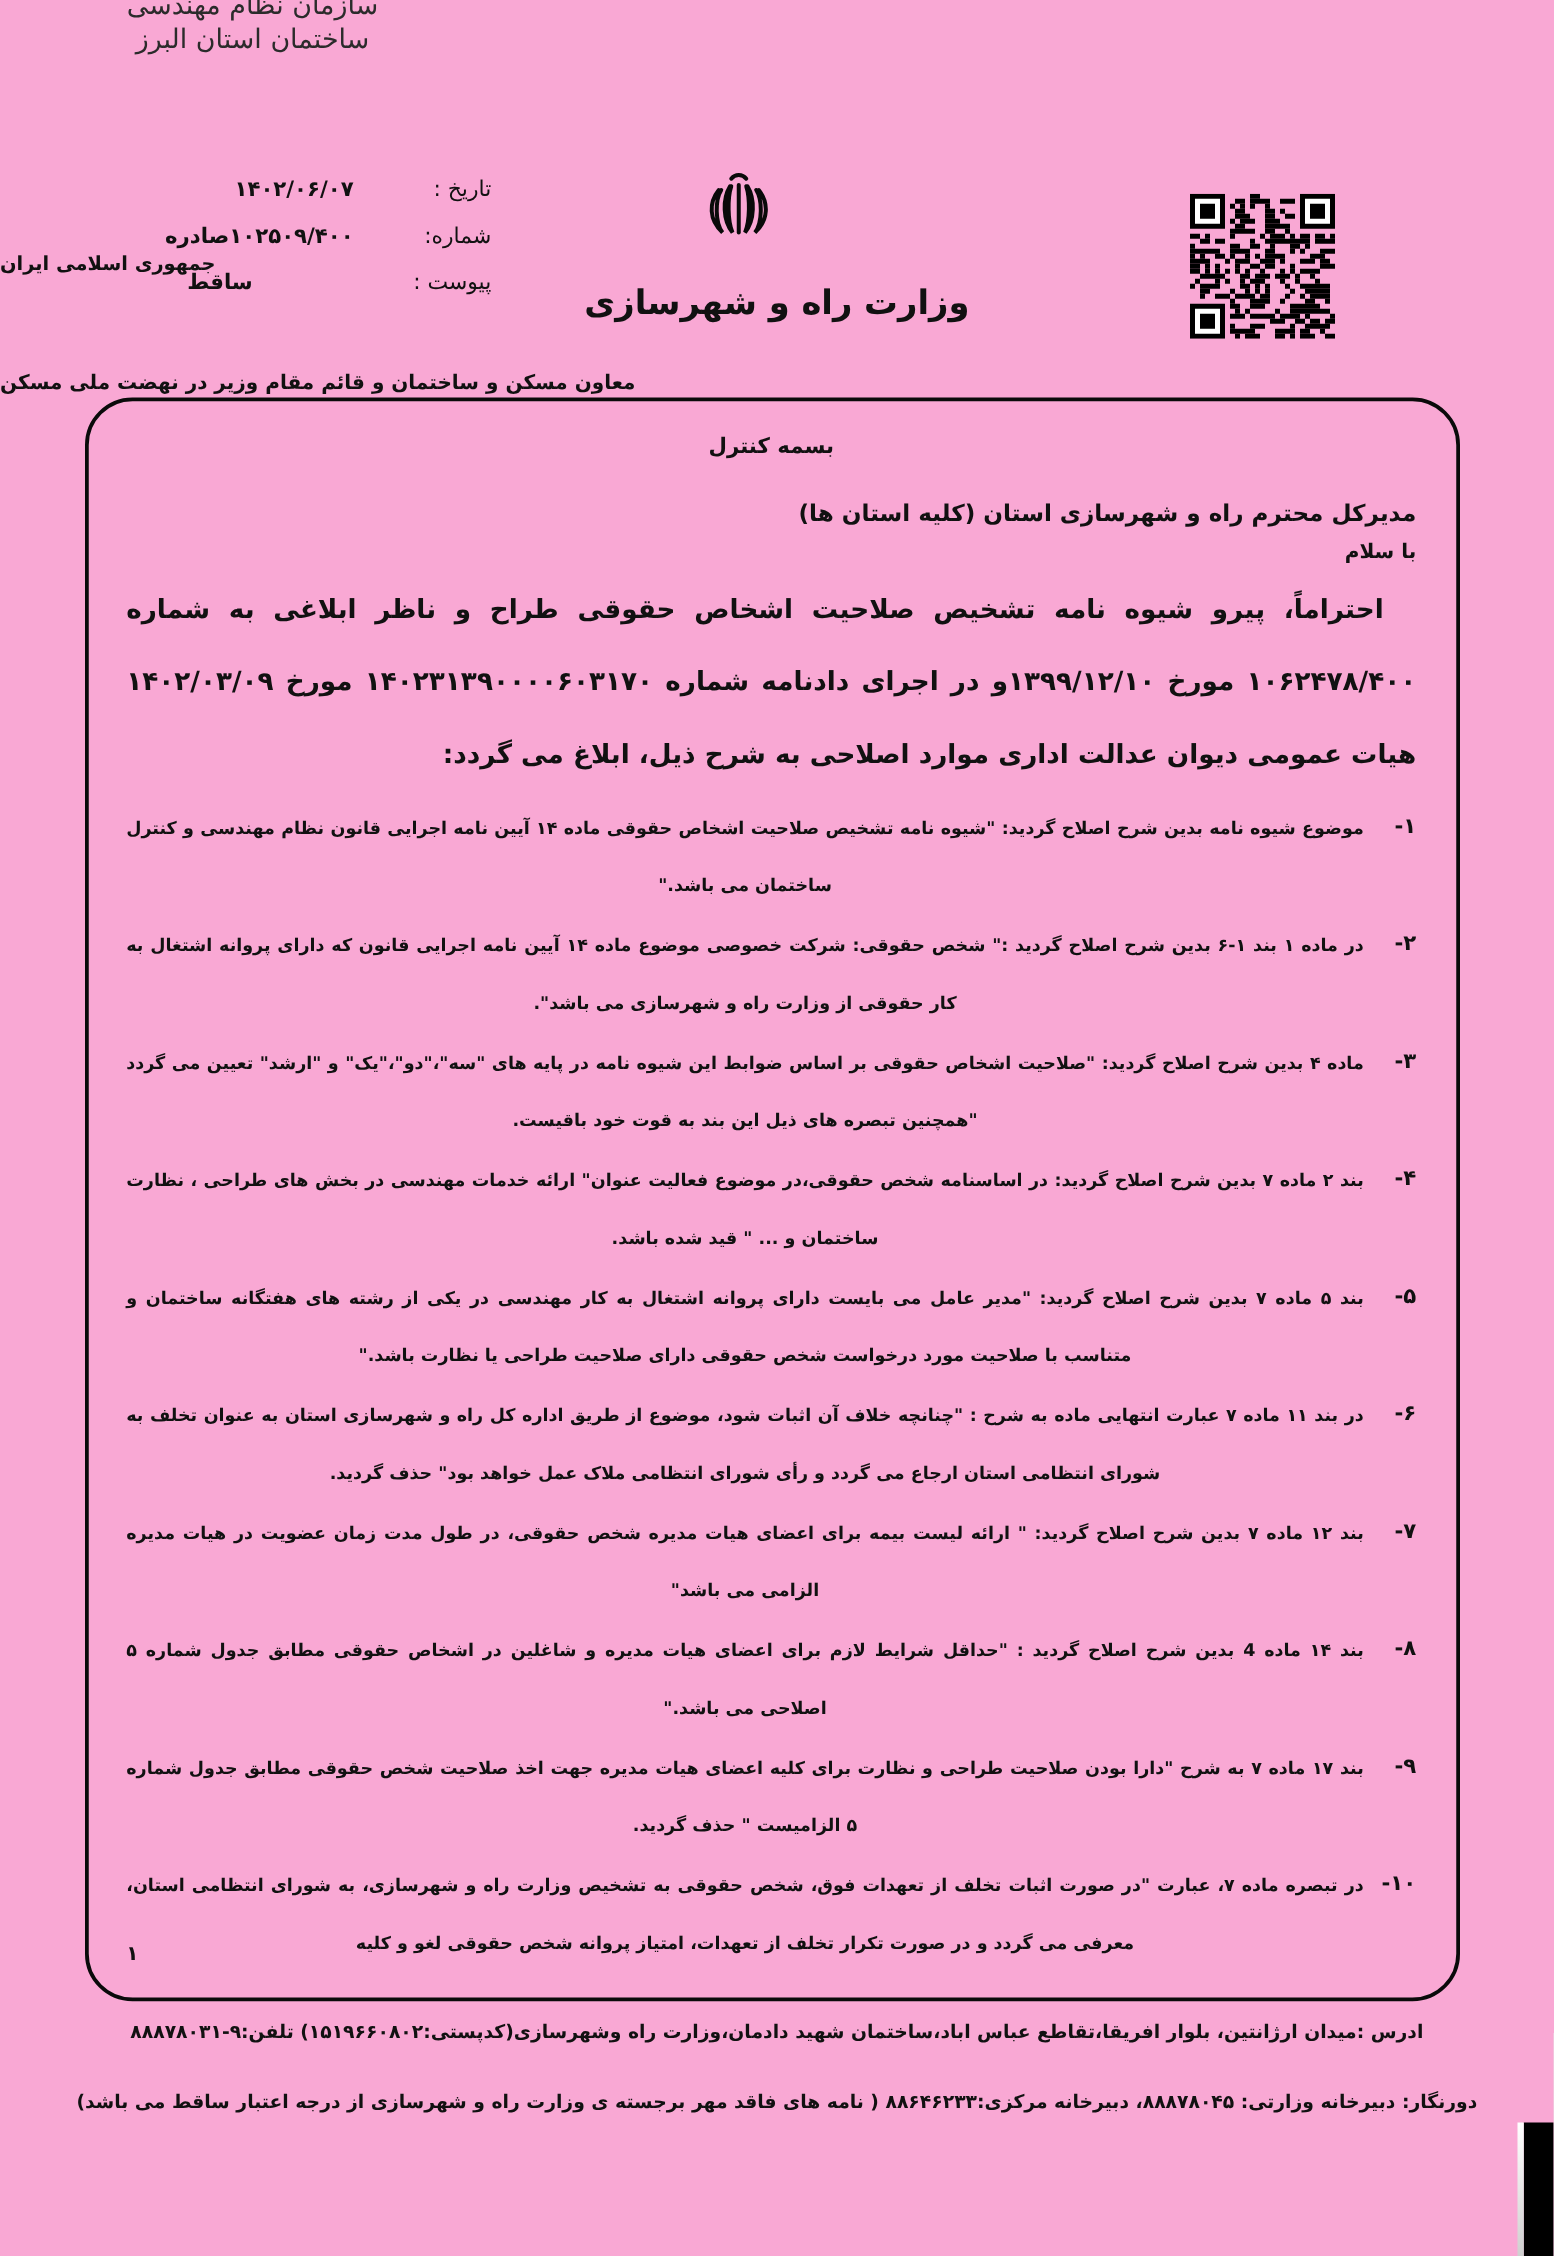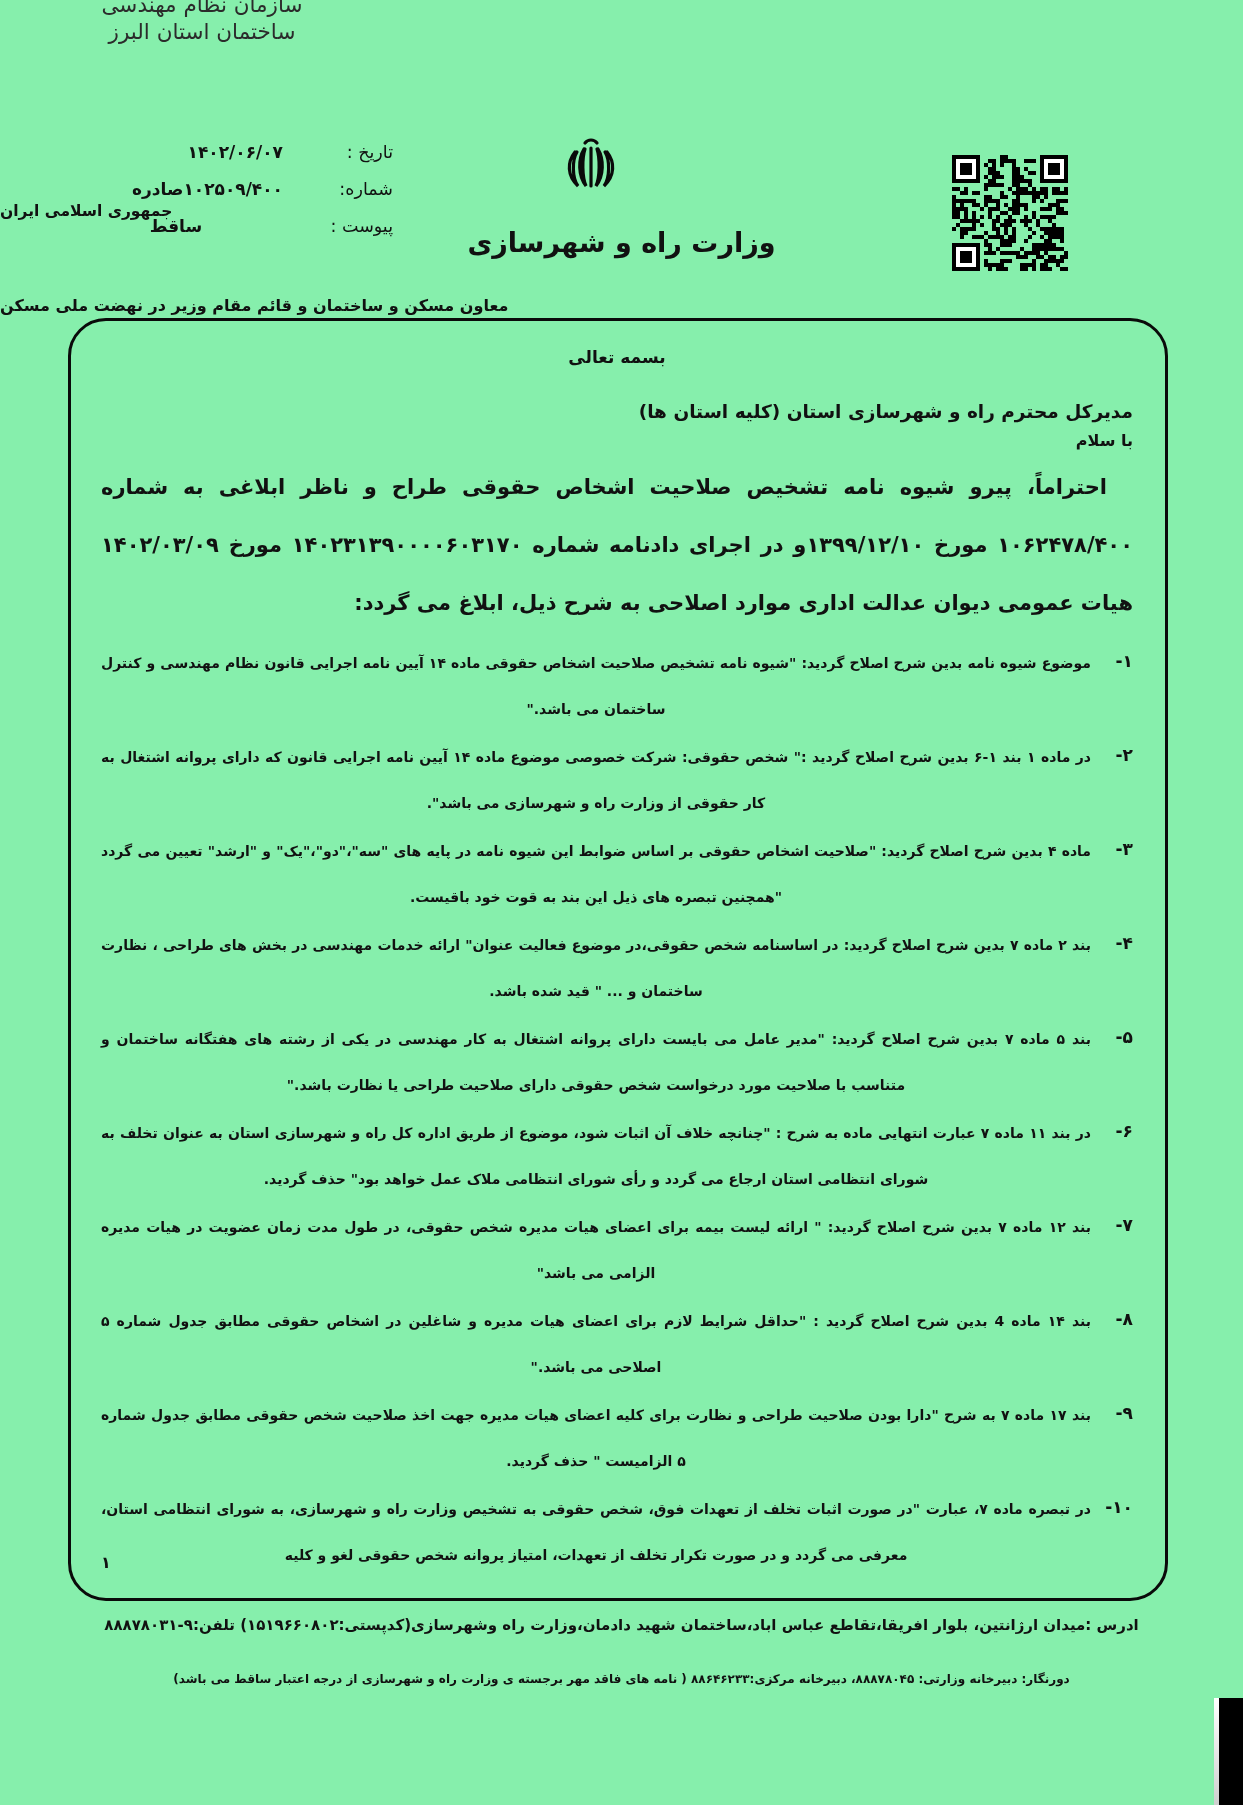--- a/index.html
+++ b/index.html
@@ -1,19 +1,19 @@
 <!DOCTYPE html>
 <html lang="fa"><head>
 <meta charset="utf-8">
 <style>
   * { margin:0; padding:0; box-sizing:border-box; }
   html,body { background:#e8e8e8; }
   body { width:1243px; height:1805px; position:relative; margin:0 auto;
          font-family:"DejaVu Sans", sans-serif; color:#111; }
-  .page { position:absolute; inset:0; background:#86efac; overflow:hidden; }
+  .page { position:absolute; inset:0; background:#f9a8d4; overflow:hidden; }
 
   
   .stamp { position:absolute; top:-9px; left:52px; width:300px; height:56px;
            overflow:hidden; text-align:center; color:#2b2b2b; }
   .stamp div { font-size:21.5px; line-height:27px; letter-spacing:.5px; }
 
   
   .meta { position:absolute; top:142px; left:55px; width:338px; direction:rtl; }
   .meta-row { display:flex; align-items:baseline; margin-bottom:17px; }
   .meta-label { width:92px; font-size:17.5px; font-weight:normal; text-align:right; }
@@ -47,21 +47,21 @@
                text-align:right; }
   .item .txt { flex:1; font-weight:bold; font-size:14px; line-height:46px;
                text-align:justify; text-align-last:center; }
   .page-num { position:absolute; right:auto; left:30px; bottom:26px; font-size:16px;
               font-weight:bold; }
 
   
   .footer1 { position:absolute; top:1616px; left:35px; right:35px; direction:rtl;
              text-align:center; font-size:15px; font-weight:bold; }
   .footer2 { position:absolute; top:1672px; left:35px; right:35px; direction:rtl;
-             text-align:center; font-size:12px; font-weight:bold; }
+             text-align:center; font-size:15px; font-weight:bold; }
 
   
   .scan-bar { position:absolute; left:1219px; top:1698px; width:24px; height:107px;
               background:#000; }
   .scan-bar::before { content:""; position:absolute; left:-5px; top:0; width:5px;
               height:100%; background:linear-gradient(#fff,#cfcfcf); }
 </style>
 </head>
 <body>
 
@@ -431,21 +431,21 @@
         <rect x="8" y="8" width="12" height="12"></rect>
         <rect x="88" y="0" width="28" height="28"></rect>
         <rect x="92" y="4" width="20" height="20" fill="#fff"></rect>
         <rect x="96" y="8" width="12" height="12"></rect>
         <rect x="0" y="88" width="28" height="28"></rect>
         <rect x="4" y="92" width="20" height="20" fill="#fff"></rect>
         <rect x="8" y="96" width="12" height="12"></rect>
       </svg></div>
 
   <div class="letter-box">
-    <div class="basmala">بسمه تعالی</div>
+    <div class="basmala">بسمه کنترل</div>
     <div class="recipient">مدیرکل محترم راه و شهرسازی استان (کلیه استان ها)</div>
     <div class="salutation">با سلام</div>
     <p class="intro">احتراماً، پیرو شیوه نامه تشخیص صلاحیت اشخاص حقوقی طراح و ناظر ابلاغی به شماره ۱۰۶۲۴۷۸/۴۰۰ مورخ ۱۳۹۹/۱۲/۱۰و در اجرای دادنامه شماره ۱۴۰۲۳۱۳۹۰۰۰۰۶۰۳۱۷۰ مورخ ۱۴۰۲/۰۳/۰۹ هیات عمومی دیوان عدالت اداری موارد اصلاحی به شرح ذیل، ابلاغ می گردد:</p>
 
     <div class="item">
       <span class="num">۱-</span>
       <p class="txt">موضوع شیوه نامه بدین شرح اصلاح گردید: "شیوه نامه تشخیص صلاحیت اشخاص حقوقی ماده ۱۴ آیین نامه اجرایی قانون نظام مهندسی و کنترل ساختمان می باشد."</p>
     </div>
     <div class="item">
       <span class="num">۲-</span>

